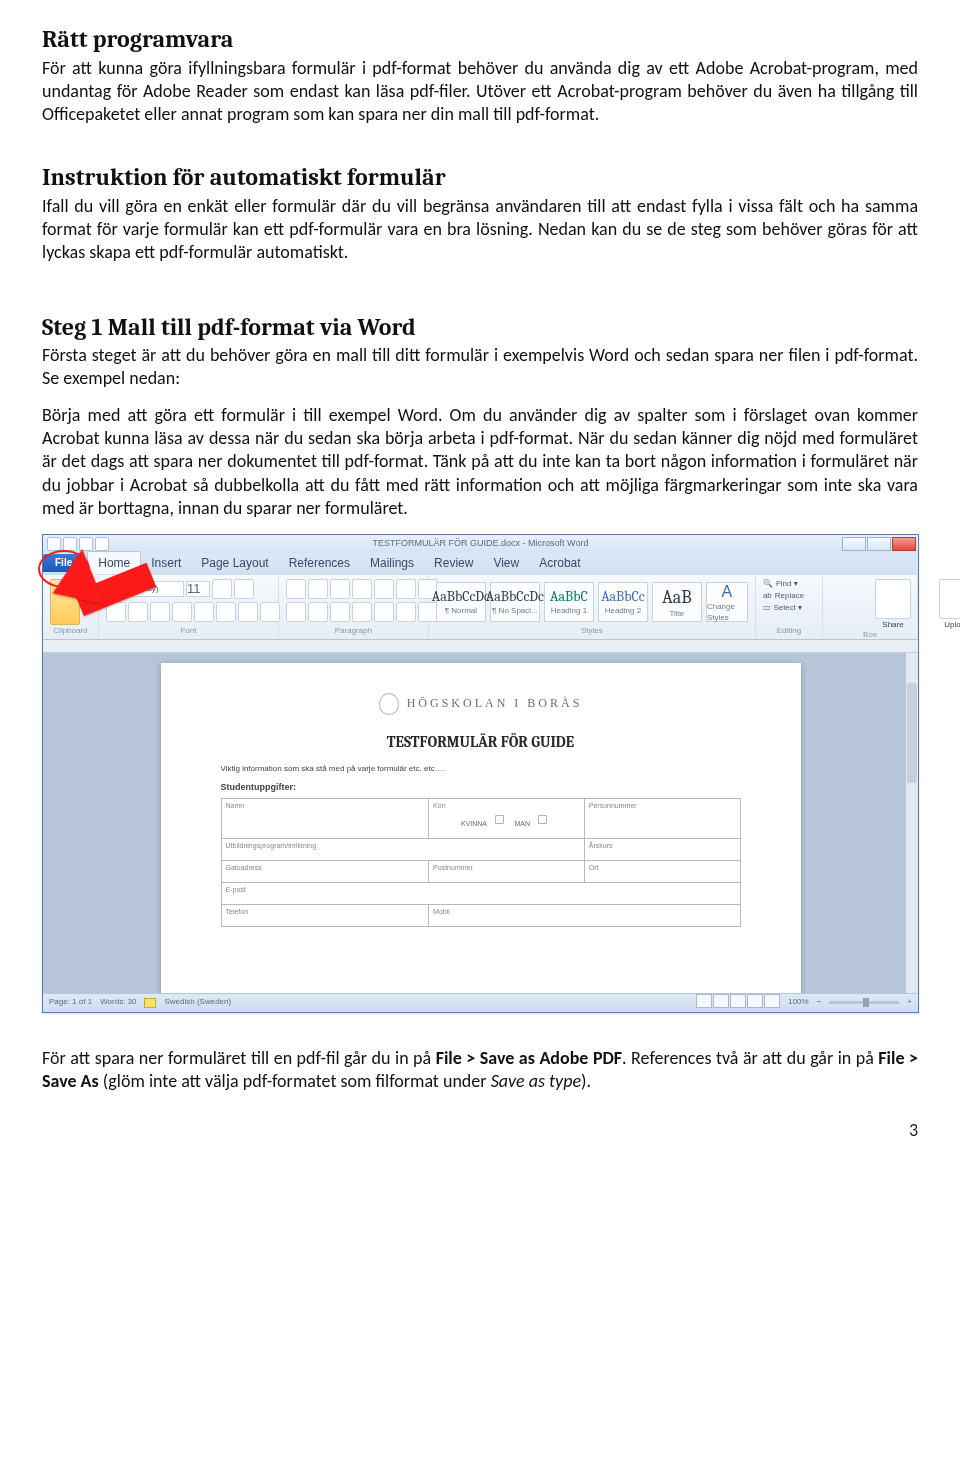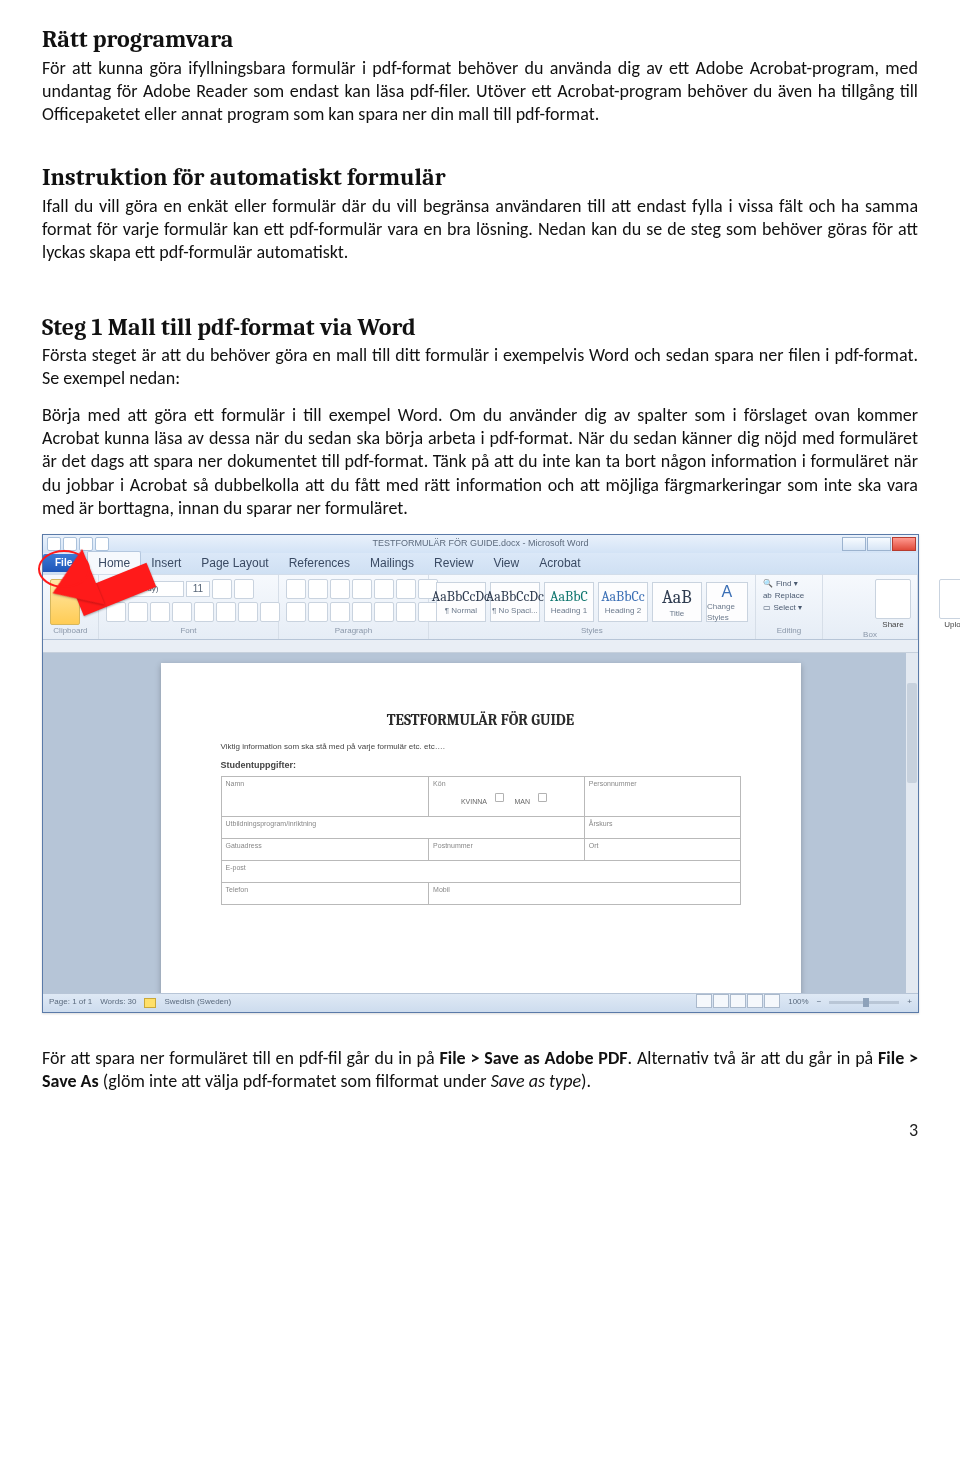--- a/index.html
+++ b/index.html
@@ -66,21 +66,21 @@
   }
   .rgroup { border-right:1px solid #d6dee8; padding:4px 7px 2px 7px; display:flex; flex-direction:column; justify-content:space-between; }
   .rgroup .gtitle { font-size:8px; color:#8a97a9; text-align:center; }
   .rgroup .gbody { display:flex; align-items:center; gap:4px; flex:1; }
   .paste-btn { width:28px; height:44px; background:linear-gradient(#ffe8a6,#ffcc55); border:1px solid #d6b75e; border-radius:2px; }
   .mini { width:18px; height:18px; border:1px solid #c9d3df; background:#fff; border-radius:2px; }
   .style-box { width:48px; height:38px; border:1px solid #c9d3df; background:#fdfdfe; display:flex; flex-direction:column; align-items:center; justify-content:center; font-size:8px; color:#6c7a8c; }
   .style-box .aa { font-family: Cambria, serif; font-size:14px; color:#2f3c50; }
   .fontbox { display:flex; align-items:center; gap:2px; }
   .fontname { width:70px; height:14px; border:1px solid #c9d3df; background:#fff; font-size:8px; padding:0 3px; line-height:14px; color:#566476; }
-  .fontsize { width:22px; height:14px; border:1px solid #c9d3df; background:#fff; font-size:10px; text-align:center; line-height:14px; color:#566476; }
+  .fontsize { width:22px; height:14px; border:1px solid #c9d3df; background:#fff; font-size:13px; line-height:14px; color:#566476; }
   .red-arrow-body {
     position:absolute; left:36px; top:38px; width:78px; height:26px;
     background:#ff1a1a; transform: rotate(-22deg); transform-origin: left center; z-index:5;
     box-shadow: 0 1px 2px rgba(0,0,0,.3);
   }
   .red-arrow-head {
     position:absolute; left:8px; top:2px; width:0; height:0; z-index:6;
     border-right: 44px solid #ff1a1a;
     border-top: 30px solid transparent;
     border-bottom: 30px solid transparent;
@@ -294,20 +294,24 @@
     </div>
   </div>
 
   <div class="rulers"></div>
 
   <div class="doc-area">
     <div class="scrollbar-v">
         <div class="thumb"></div>
       </div>
     <div class="page">
+      <div class="logo-row">
+        <div class="emblem"></div>
+        <span>HÖGSKOLAN I BORÅS</span>
+      </div>
       <h3>TESTFORMULÄR FÖR GUIDE</h3>
       <div class="info">Viktig information som ska stå med på varje formulär etc. etc….</div>
       <div class="sub">Studentuppgifter:</div>
       <table class="form-table">
         <tbody>
             <tr>
           <td style="width:40%"><span class="lbl">Namn</span></td>
           <td style="width:30%"><span class="lbl">Kön</span>
             <div class="inline-checks" style="text-align:center">
               <span>KVINNA</span> <input type="checkbox" style="">
@@ -350,16 +354,16 @@
       <span>−</span>
         <div class="zoom-slider"></div>
         <span>+</span>
     </div>
   </div>
 </div>
 
 <div class="gap"></div>
 
 <p>
-  <span>För att spara ner formuläret till en pdf-fil går du in på </span><b>File &gt; Save as Adobe PDF</b><span>. Alternativ två är att du går in på </span><b>File &gt; Save As</b><span> (glöm inte att välja pdf-formatet som filformat under </span><i>Save as type</i><span>).</span>
+  <span>För att spara ner formuläret till en pdf-fil går du in på </span><b>File &gt; Save as Adobe PDF</b><span>. References två är att du går in på </span><b>File &gt; Save As</b><span> (glöm inte att välja pdf-formatet som filformat under </span><i>Save as type</i><span>).</span>
 </p>
 
 <div class="page-num">3</div>
 
 </body></html>

